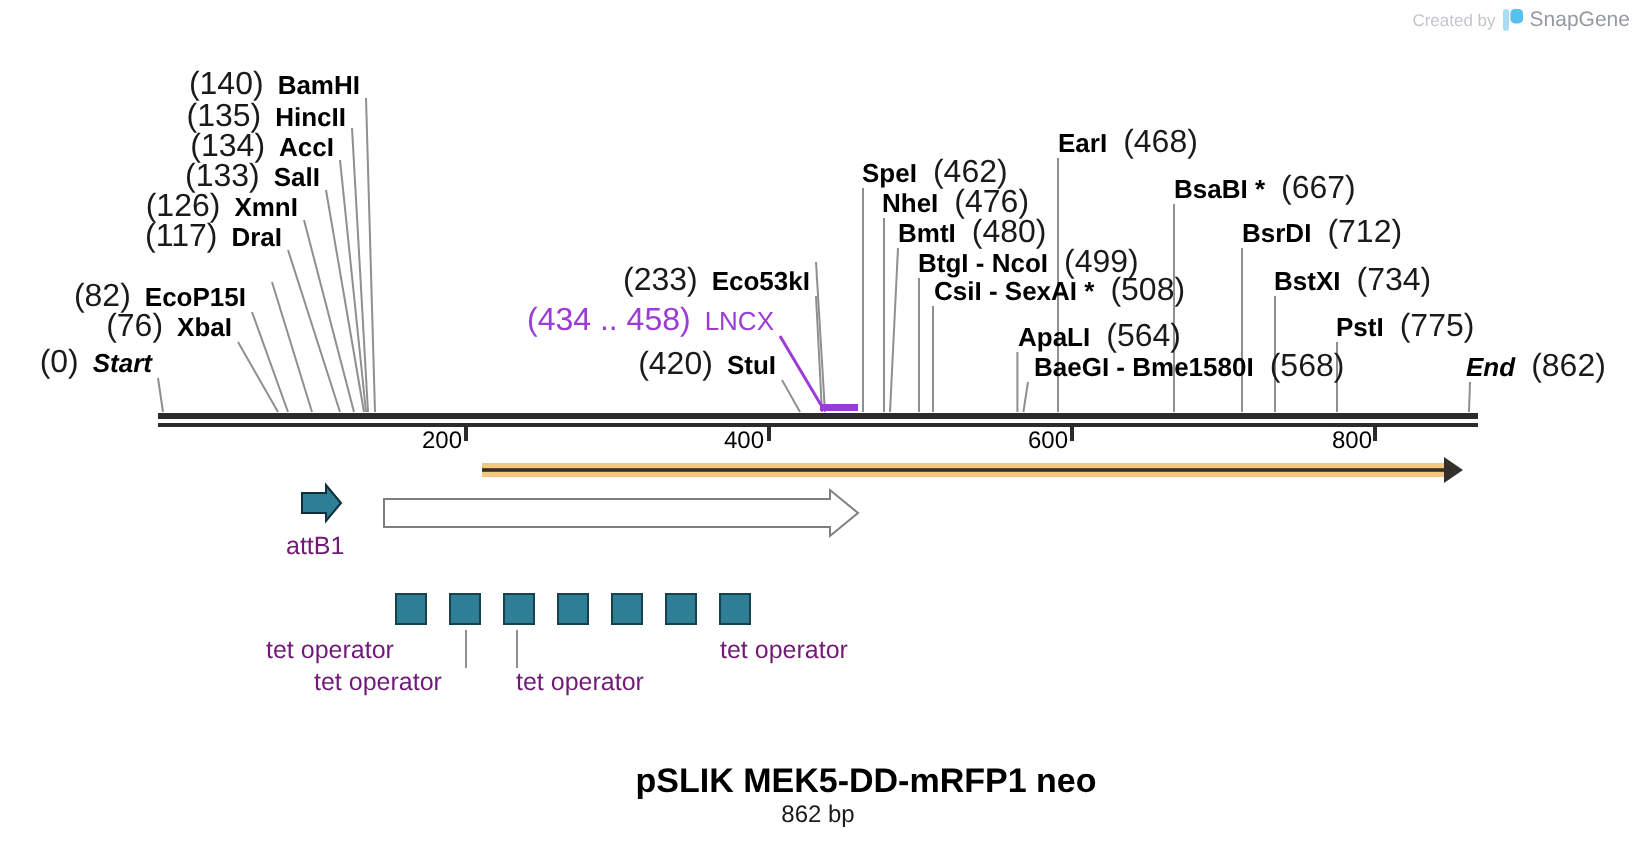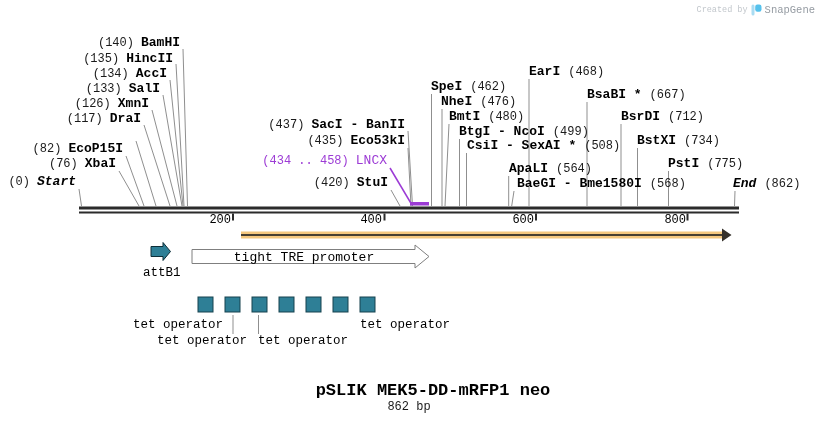--- a/index.html
+++ b/index.html
@@ -1,30 +1,30 @@
 <!DOCTYPE html>
 <html style="--teal: #2E7F96; --teal-border: #16424E; --tan: #F4C77E; --arrow-dark: #35302A; --purple: #9C3BD5; --ruler: #2B2B2B; --leader: #8F8F8F; --outline-gray: #7F7F7F;"><head>
 <meta charset="utf-8">
 <style>
   html,body{margin:0;padding:0;background:#fff;}
   #stage{
     position:relative;width:818px;height:422px;background:#fff;overflow:hidden;
-    font-family:Liberation Mono, monospace;color:#111;
+    font-family:Liberation Sans, sans-serif;color:#111;
   }
   svg.layer{position:absolute;left:0;top:0;}
   .site{position:absolute;white-space:nowrap;font-size:13px;line-height:14px;color:#000;}
-  .site .pos{font-size:12px;font-weight:400;color:#1a1a1a;}
+  .site .pos{font-size:16px;font-weight:400;color:#1a1a1a;}
   .site .nm{font-weight:700;}
   .site.ra .pos{margin-right:7px;}   
   .site.la .nm{margin-right:8px;}    
   .site.marker .nm{font-style:italic;}
   .site.purple, .site.purple .pos{color:var(--purple);}
   .site.purple .nm{font-weight:400;}
   .tick-num{position:absolute;font-size:12px;line-height:13px;color:#000;}
-  .feat-label{position:absolute;font-size:12.5px;line-height:14px;color:#000000;white-space:nowrap;}
+  .feat-label{position:absolute;font-size:12.5px;line-height:14px;color:#701a75;white-space:nowrap;}
   .tre-label{position:absolute;left:192px;top:250px;width:224px;text-align:center;font-size:13px;color:#000;}
   .title{position:absolute;left:0;top:381px;width:818px;text-align:center;font-size:17px;font-weight:700;color:#000;margin-left:24px;}
   .subtitle{position:absolute;left:0;top:400px;width:818px;text-align:center;font-size:12px;color:#1a1a1a;}
   .watermark{position:absolute;right:3px;top:3px;display:flex;align-items:center;gap:3px;}
   .watermark .created{font-size:8.5px;color:#c2c7cc;}
   .watermark .brand{font-size:10.5px;color:#959ba2;}
 </style>
 </head>
 <body>
 
@@ -116,22 +116,21 @@
   <div class="site ra" style="right:638px;top:36px"><span class="pos">(140)</span><span class="nm">BamHI</span></div>
   <div class="site ra" style="right:645px;top:52px"><span class="pos">(135)</span><span class="nm">HincII</span></div>
   <div class="site ra" style="right:651px;top:67px"><span class="pos">(134)</span><span class="nm">AccI</span></div>
   <div class="site ra" style="right:658px;top:82px"><span class="pos">(133)</span><span class="nm">SalI</span></div>
   <div class="site ra" style="right:669px;top:97px"><span class="pos">(126)</span><span class="nm">XmnI</span></div>
   <div class="site ra" style="right:677px;top:112px"><span class="pos">(117)</span><span class="nm">DraI</span></div>
   <div class="site ra" style="right:695px;top:142px"><span class="pos">(82)</span><span class="nm">EcoP15I</span></div>
   <div class="site ra" style="right:702px;top:157px"><span class="pos">(76)</span><span class="nm">XbaI</span></div>
   <div class="site ra marker" style="right:742px;top:175px"><span class="pos">(0)</span><span class="nm">Start</span></div>
 
-  <div class="site ra" style="right:413px;top:118px"><span class="pos">(437)</span><span class="nm">SacI - BanII</span></div>
-  <div class="site ra" style="right:413px;top:134px"><span class="pos">(435)</span><span class="nm">Eco53kI</span></div>
+  <div class="site ra" style="right:413px;top:134px"><span class="pos">(233)</span><span class="nm">Eco53kI</span></div>
   <div class="site ra purple" style="right:431px;top:154px"><span class="pos">(434 .. 458)</span><span class="nm">LNCX</span></div>
   <div class="site ra" style="right:430px;top:176px"><span class="pos">(420)</span><span class="nm">StuI</span></div>
 
   <div class="site la" style="left:431px;top:80px"><span class="nm">SpeI</span><span class="pos">(462)</span></div>
   <div class="site la" style="left:441px;top:95px"><span class="nm">NheI</span><span class="pos">(476)</span></div>
   <div class="site la" style="left:449px;top:110px"><span class="nm">BmtI</span><span class="pos">(480)</span></div>
   <div class="site la" style="left:459px;top:125px"><span class="nm">BtgI - NcoI</span><span class="pos">(499)</span></div>
   <div class="site la" style="left:467px;top:139px"><span class="nm">CsiI - SexAI *</span><span class="pos">(508)</span></div>
   <div class="site la" style="left:509px;top:162px"><span class="nm">ApaLI</span><span class="pos">(564)</span></div>
   <div class="site la" style="left:517px;top:177px"><span class="nm">BaeGI - Bme1580I</span><span class="pos">(568)</span></div>
@@ -141,21 +140,20 @@
   <div class="site la" style="left:637px;top:134px"><span class="nm">BstXI</span><span class="pos">(734)</span></div>
   <div class="site la" style="left:668px;top:157px"><span class="nm">PstI</span><span class="pos">(775)</span></div>
   <div class="site la marker" style="left:733px;top:177px"><span class="nm">End</span><span class="pos">(862)</span></div>
 
   <div class="tick-num" style="right:587px;top:214px">200</div>
   <div class="tick-num" style="right:436px;top:214px">400</div>
   <div class="tick-num" style="right:284px;top:214px">600</div>
   <div class="tick-num" style="right:132px;top:214px">800</div>
 
   <div class="feat-label" style="left:143px;top:266px">attB1</div>
-  <div class="tre-label">tight TRE promoter</div>
   <div class="feat-label" style="left:133px;top:318px">tet operator</div>
   <div class="feat-label" style="left:157px;top:334px">tet operator</div>
   <div class="feat-label" style="left:258px;top:334px">tet operator</div>
   <div class="feat-label" style="left:360px;top:318px">tet operator</div>
 
   <div class="title">pSLIK MEK5-DD-mRFP1 neo</div>
   <div class="subtitle">862 bp</div>
 
 </div>
 

